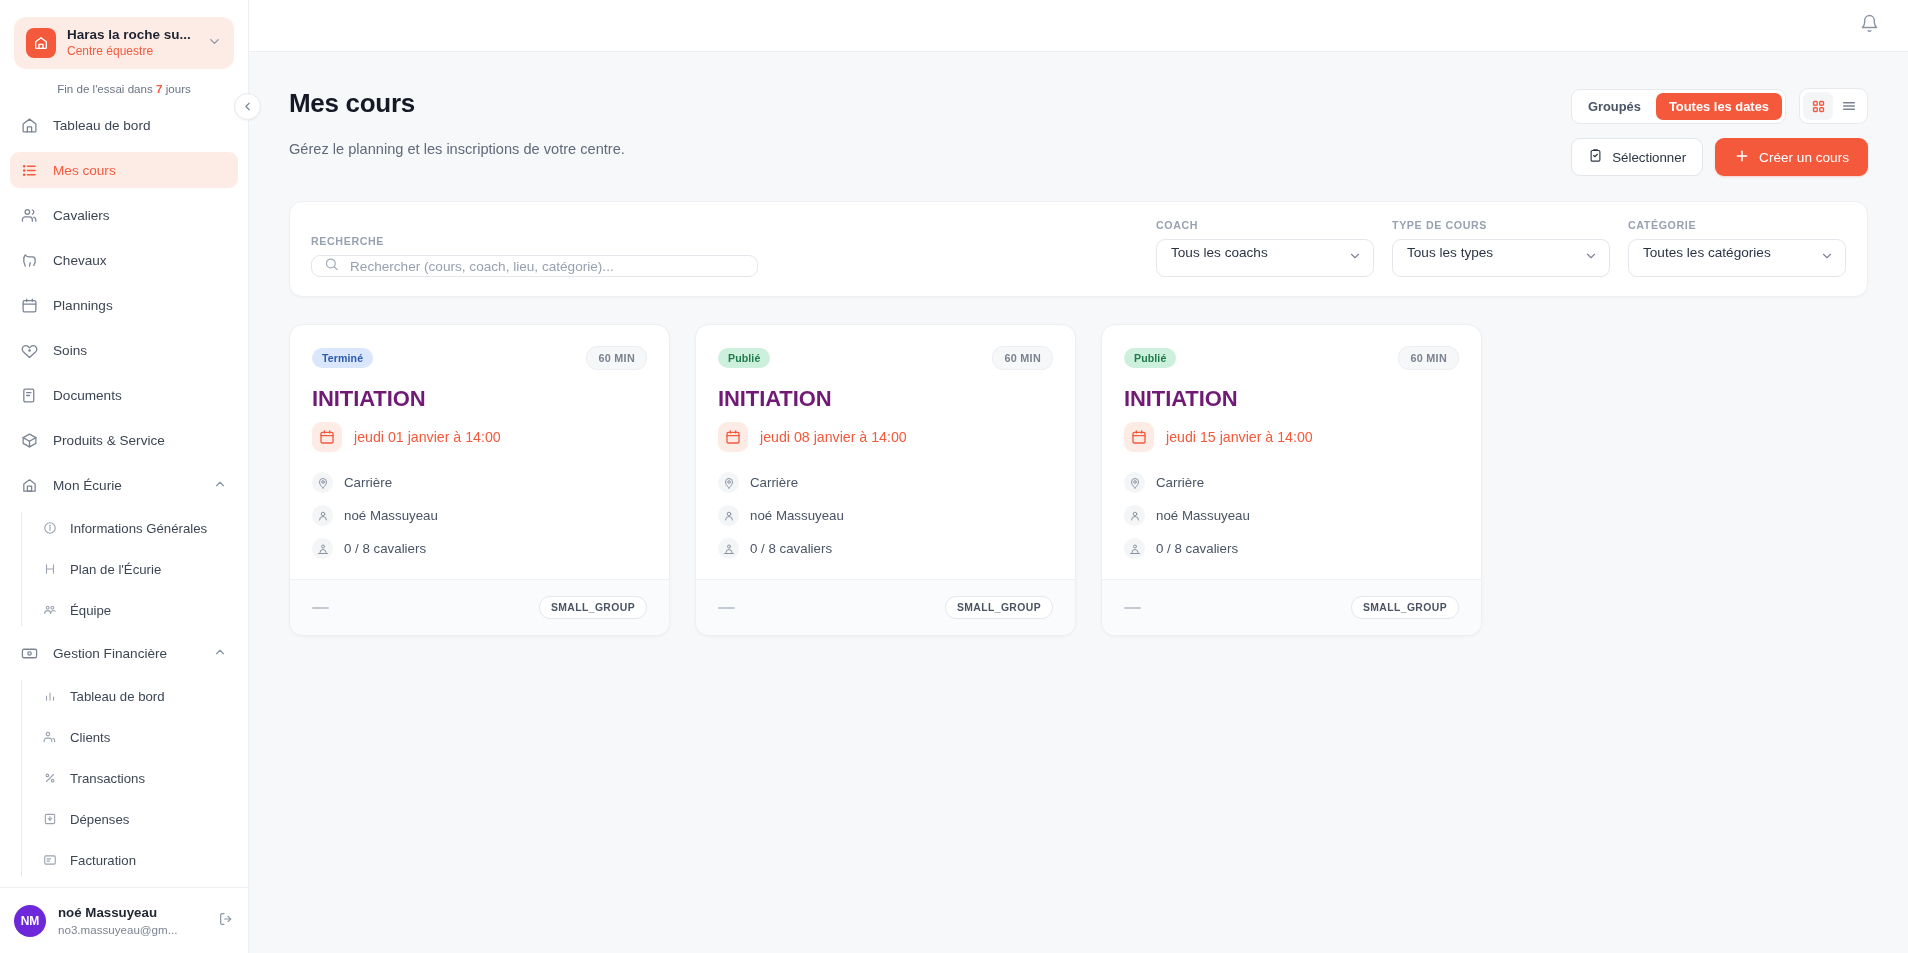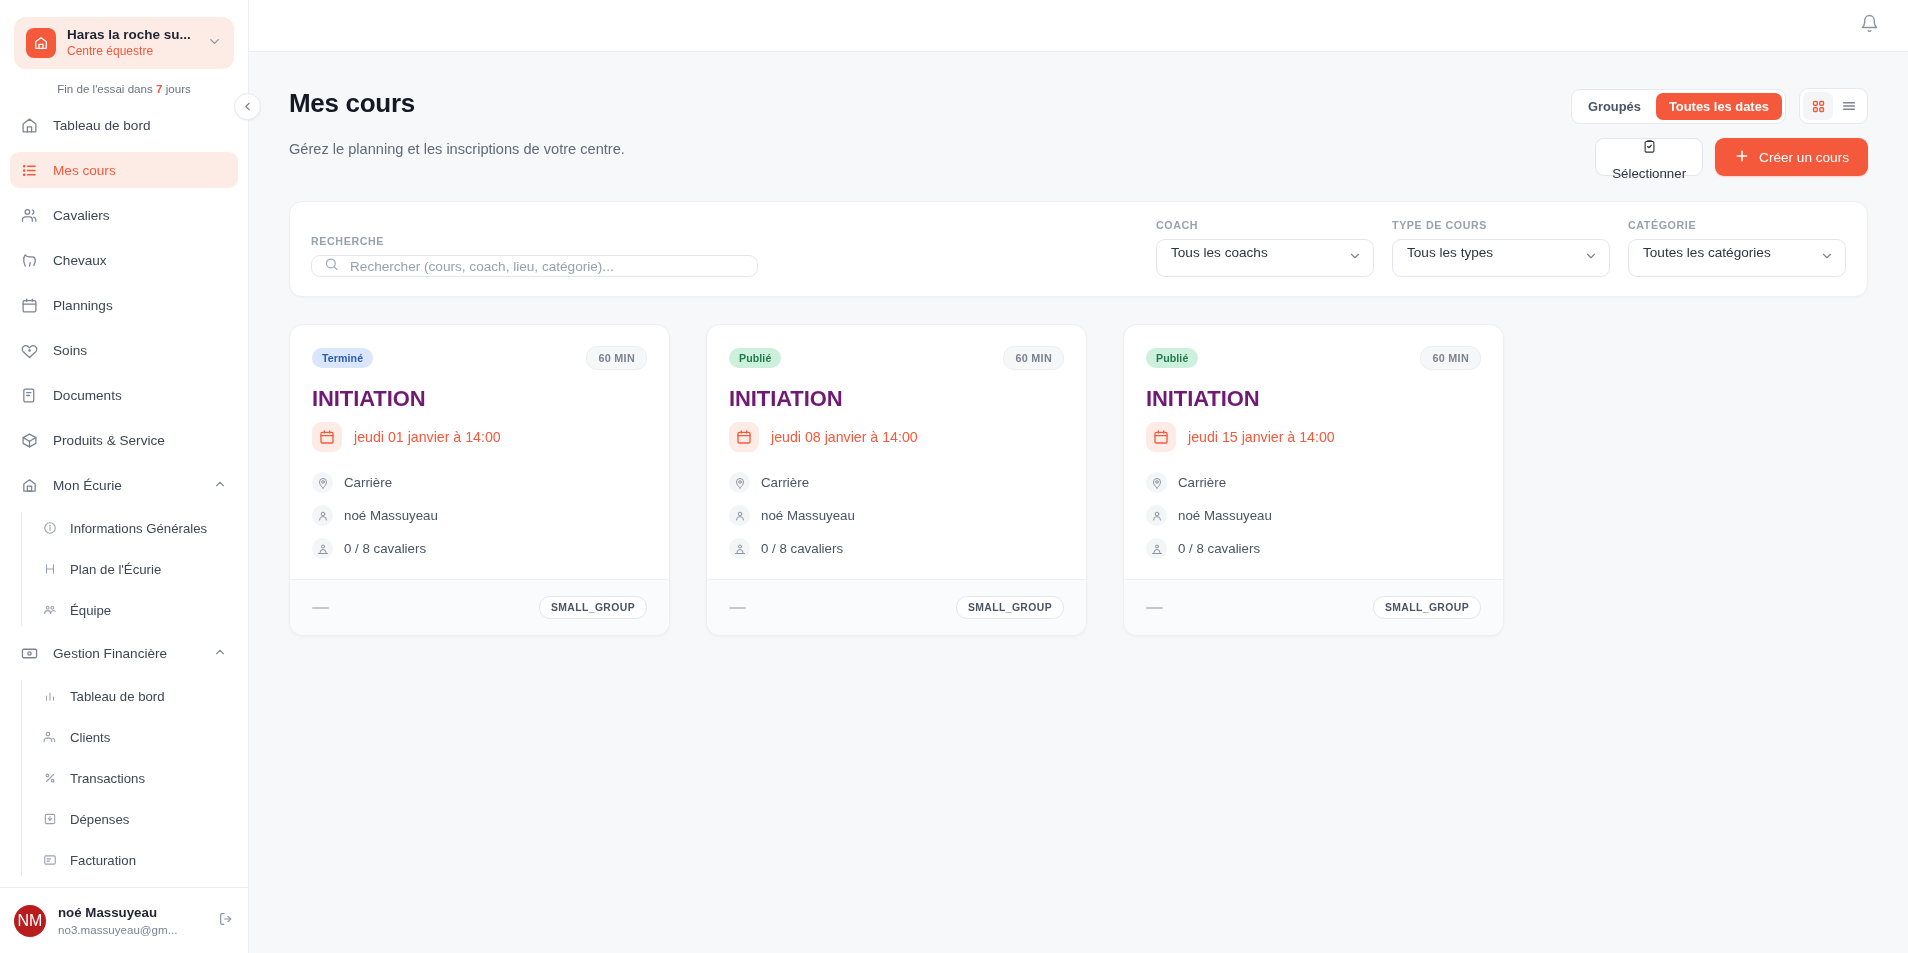--- a/index.html
+++ b/index.html
@@ -74,22 +74,22 @@
   .sub-ic { width: 15px; height: 15px; color: #9aa2b0; flex: 0 0 15px;
             display: flex; align-items: center; justify-content: center; }
 
   .user-bar {
     border-top: 1px solid #eceef1;
     height: 66px; display: flex; align-items: center;
     gap: 12px; padding: 0 14px; cursor: pointer;
   }
   .avatar {
     width: 32px; height: 32px; border-radius: 50%;
-    background: #b91c1c; color: #fff;
-    font-size: 16px; font-weight: normal;
+    background: #6d28d9; color: #fff;
+    font-size: 12px; font-weight: bold;
     display: flex; align-items: center; justify-content: center;
     flex: 0 0 32px;
   }
   .user-info { flex: 1; min-width: 0; }
   .user-name { font-size: 13.3px; font-weight: bold; color: #1f2430; line-height: 1.3; }
   .user-mail { font-size: 11.6px; color: #7c8493; line-height: 1.3;
                white-space: nowrap; overflow: hidden; }
   .logout { color: #8b94a3; flex: 0 0 auto; }
 
   .collapse-btn {
@@ -138,21 +138,21 @@
     background: transparent; display: flex; align-items: center;
     justify-content: center; cursor: pointer; color: #7c8493;
   }
   .vbtn.on { background: #f4f5f7; color: #f4593c; }
 
   .head-row2 { display: flex; align-items: center; gap: 12px; }
   .btn-outline {
     display: flex; align-items: center; gap: 9px;
     background: #fff; border: 1px solid #e2e5ea; border-radius: 9px;
     height: 38px; padding: 0 16px; font-size: 13.3px; color: #2c3443;
-    cursor: pointer; font-family: inherit; white-space: nowrap; flex-direction: column;
+    cursor: pointer; font-family: inherit; white-space: nowrap;
   }
   .btn-primary {
     display: flex; align-items: center; gap: 9px;
     background: #f4593c; border: none; border-radius: 9px;
     height: 38px; padding: 0 19px; font-size: 13.6px; color: #fff;
     cursor: pointer; font-family: inherit; white-space: nowrap;
     box-shadow: 0 1px 2px rgba(244,89,60,.25);
   }
 
   
@@ -180,21 +180,21 @@
   .sel {
     width: 100%; height: 38px; border: 1px solid #e3e6eb; border-radius: 9px;
     background: #fff; padding: 0 32px 12px 14px; font-size: 13.6px;
     color: #2c3443; font-family: inherit; outline: none;
     appearance: none; -webkit-appearance: none; cursor: pointer;
   }
   .sel-chev { position: absolute; right: 12px; top: 50%; transform: translateY(-50%);
               color: #7c8493; pointer-events: none; }
 
   
-  .cards { margin-top: 27px; display: flex; gap: 36px; align-items: center; }
+  .cards { margin-top: 27px; display: flex; gap: 25px; align-items: center; }
   .card {
     width: 381px; background: #fff; border: 1px solid #edeff2;
     border-radius: 14px; overflow: hidden; cursor: pointer;
     box-shadow: 0 1px 3px rgba(16,24,40,.04);
     display: flex; flex-direction: column;
   }
   .card-body { padding: 21px 22px 20px 22px; flex: 1; }
   .card-top { display: flex; align-items: center; justify-content: space-between; }
   .badge {
     font-size: 10.6px; font-weight: bold; border-radius: 11px;

